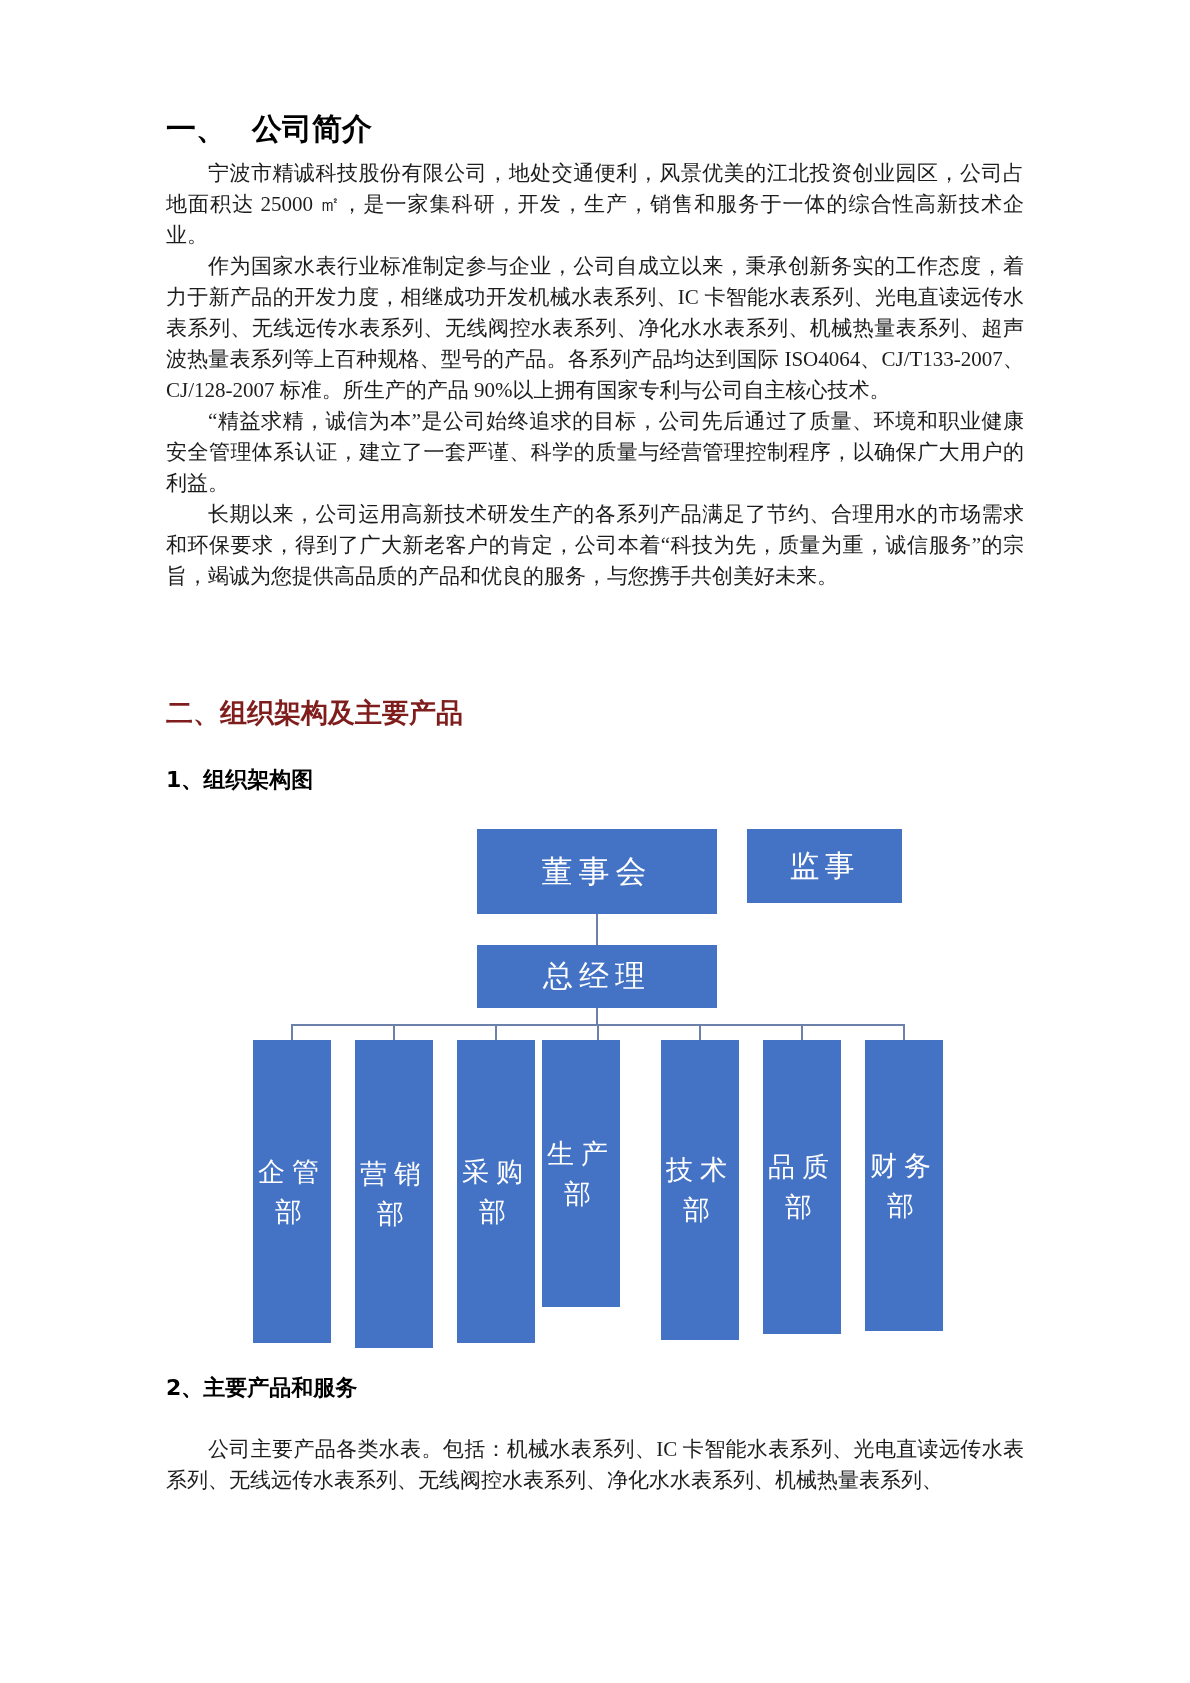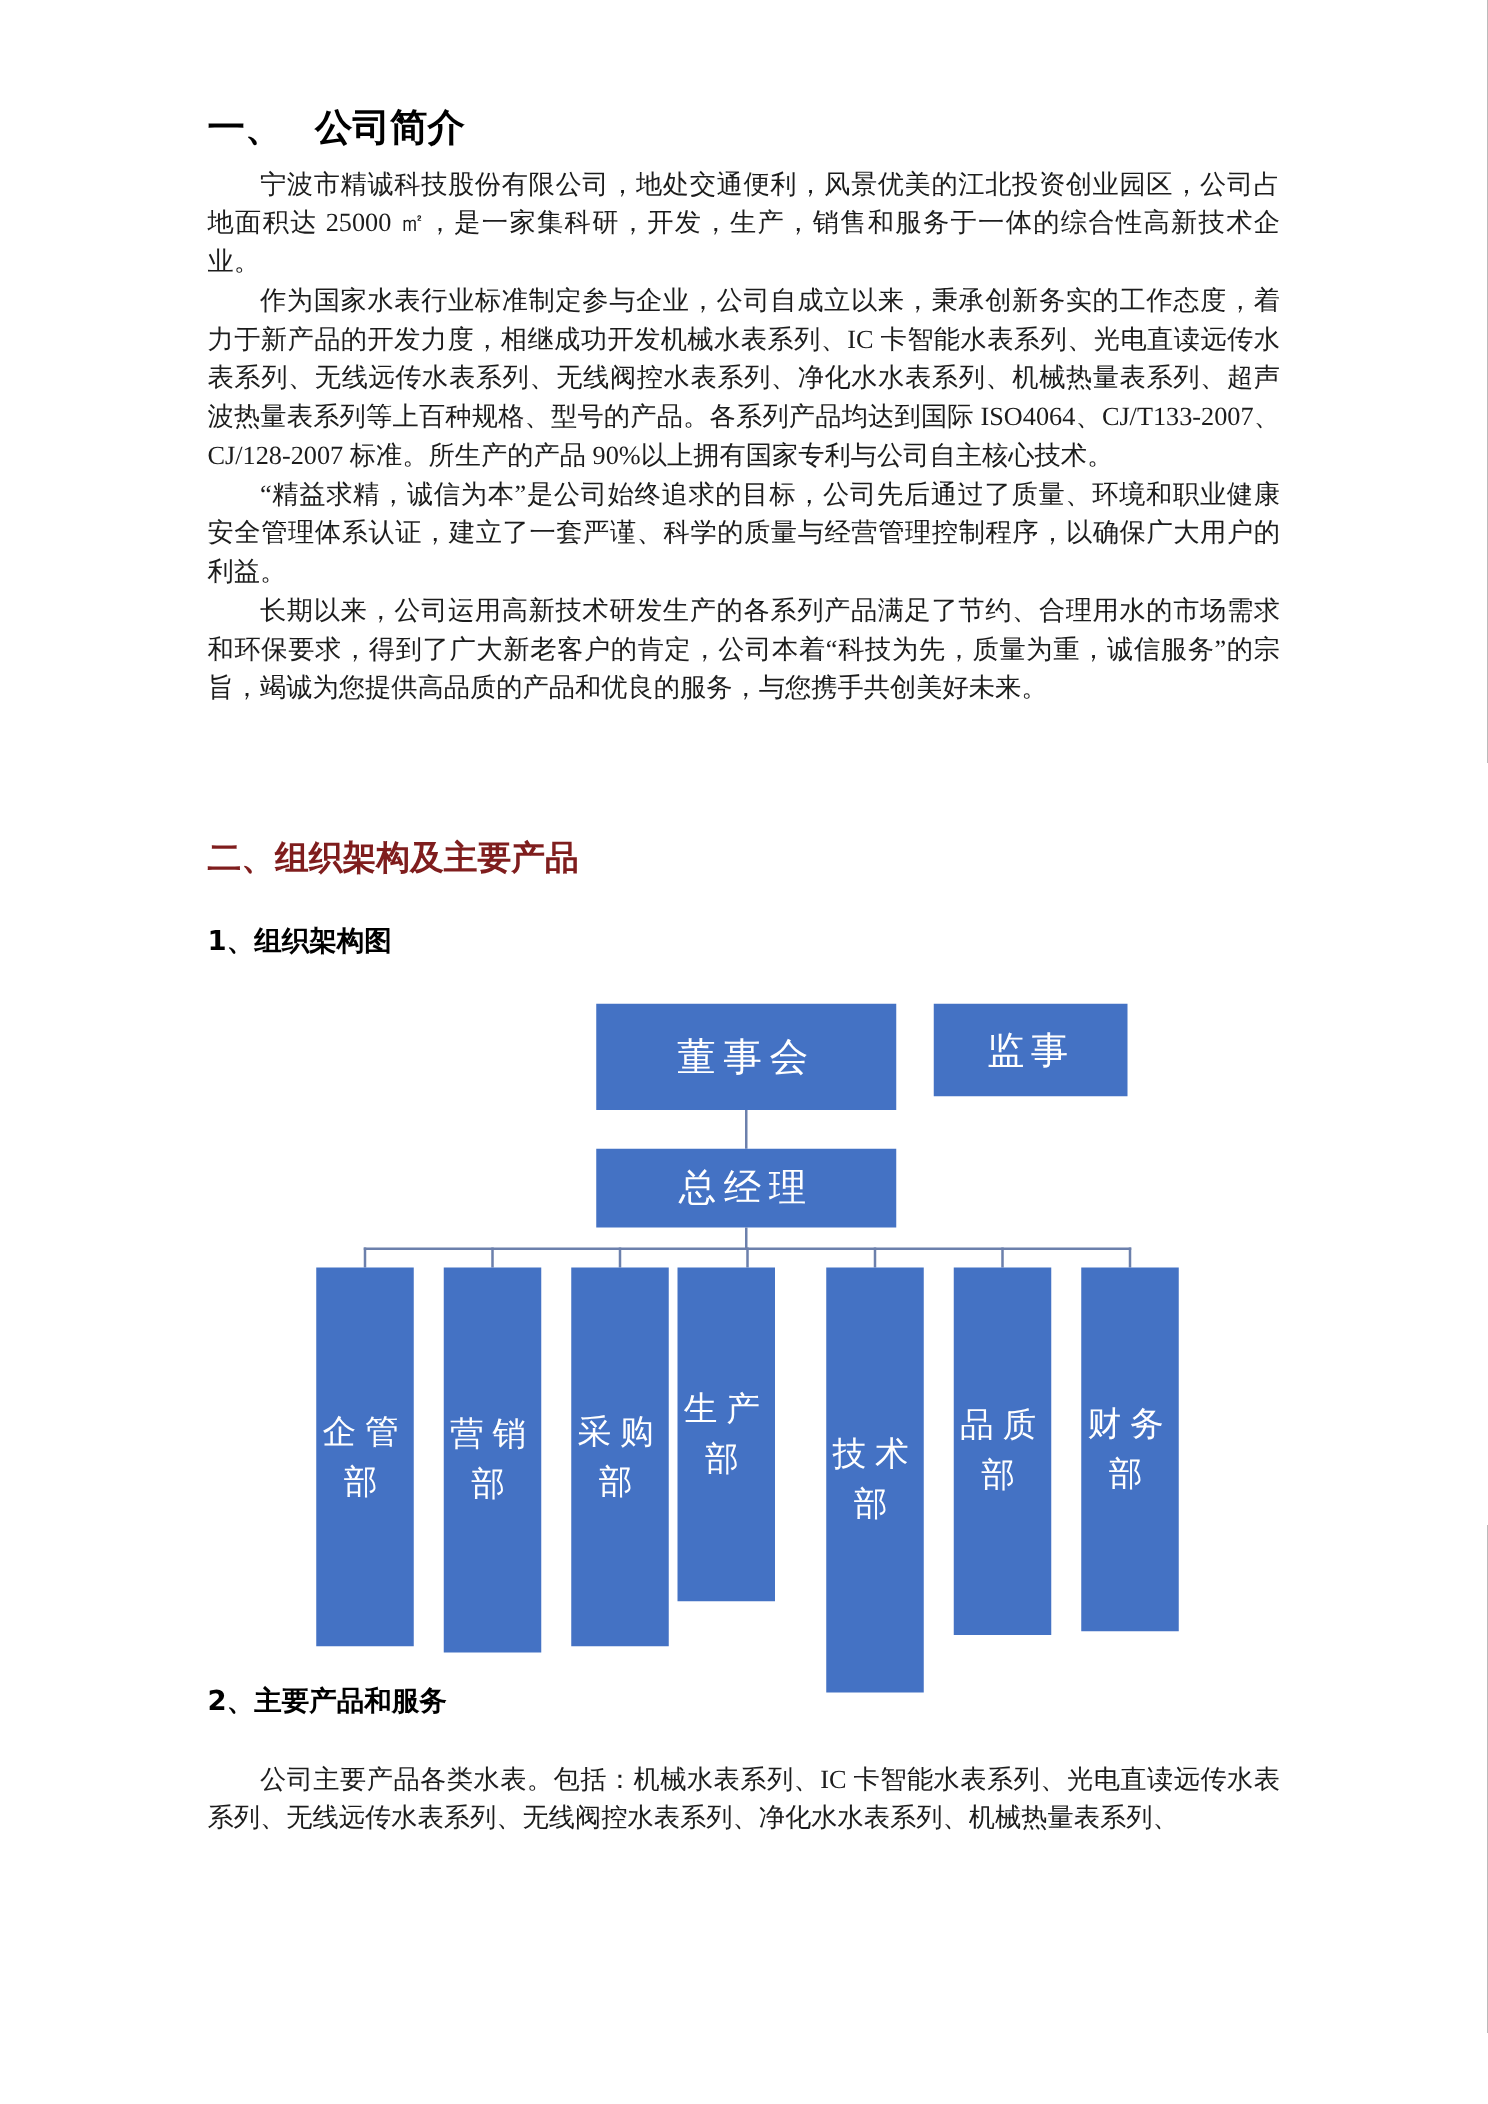--- a/index.html
+++ b/index.html
@@ -2,21 +2,21 @@
 <html style="--box-color: #4472C4; --box-text-color: #FFFFFF; --line-color: #6C80AC;"><head>
 <meta charset="utf-8">
 <style>
   html,body { margin:0; padding:0; background:#888; }
   .page {
     position:relative;
     width:1190px; height:1683px;
     margin:0 auto;
     background:#ffffff;
     box-sizing:border-box;
-    padding:84px 166px 40px 166px;
+    padding:110px 166px 40px 166px;
     overflow:hidden;
     color:#1c1c1c;
   }
   .h1 {
     font-family:"DejaVu Sans","Liberation Sans",sans-serif;
     font-size:30px; line-height:38px; font-weight:700;
     margin:0 0 10px 0; color:#000;
   }
   .h1-title { margin-left:26px; }
   .bodyp {
@@ -110,21 +110,21 @@
       </div>
     <div class="obox dept" style="left:115px;height:308px">
         <span>营销部</span>
       </div>
     <div class="obox dept" style="left:217px;height:303px">
         <span>采购部</span>
       </div>
     <div class="obox dept" style="left:302px;height:267px">
         <span>生产部</span>
       </div>
-    <div class="obox dept" style="left:421px;height:340px">
+    <div class="obox dept" style="left:421px;height:300px">
         <span>技术部</span>
       </div>
     <div class="obox dept" style="left:625px;height:291px">
         <span>财务部</span>
       </div>
     <div class="obox dept" style="left:523px;height:294px">
         <span>品质部</span>
       </div>
   </div>
 

